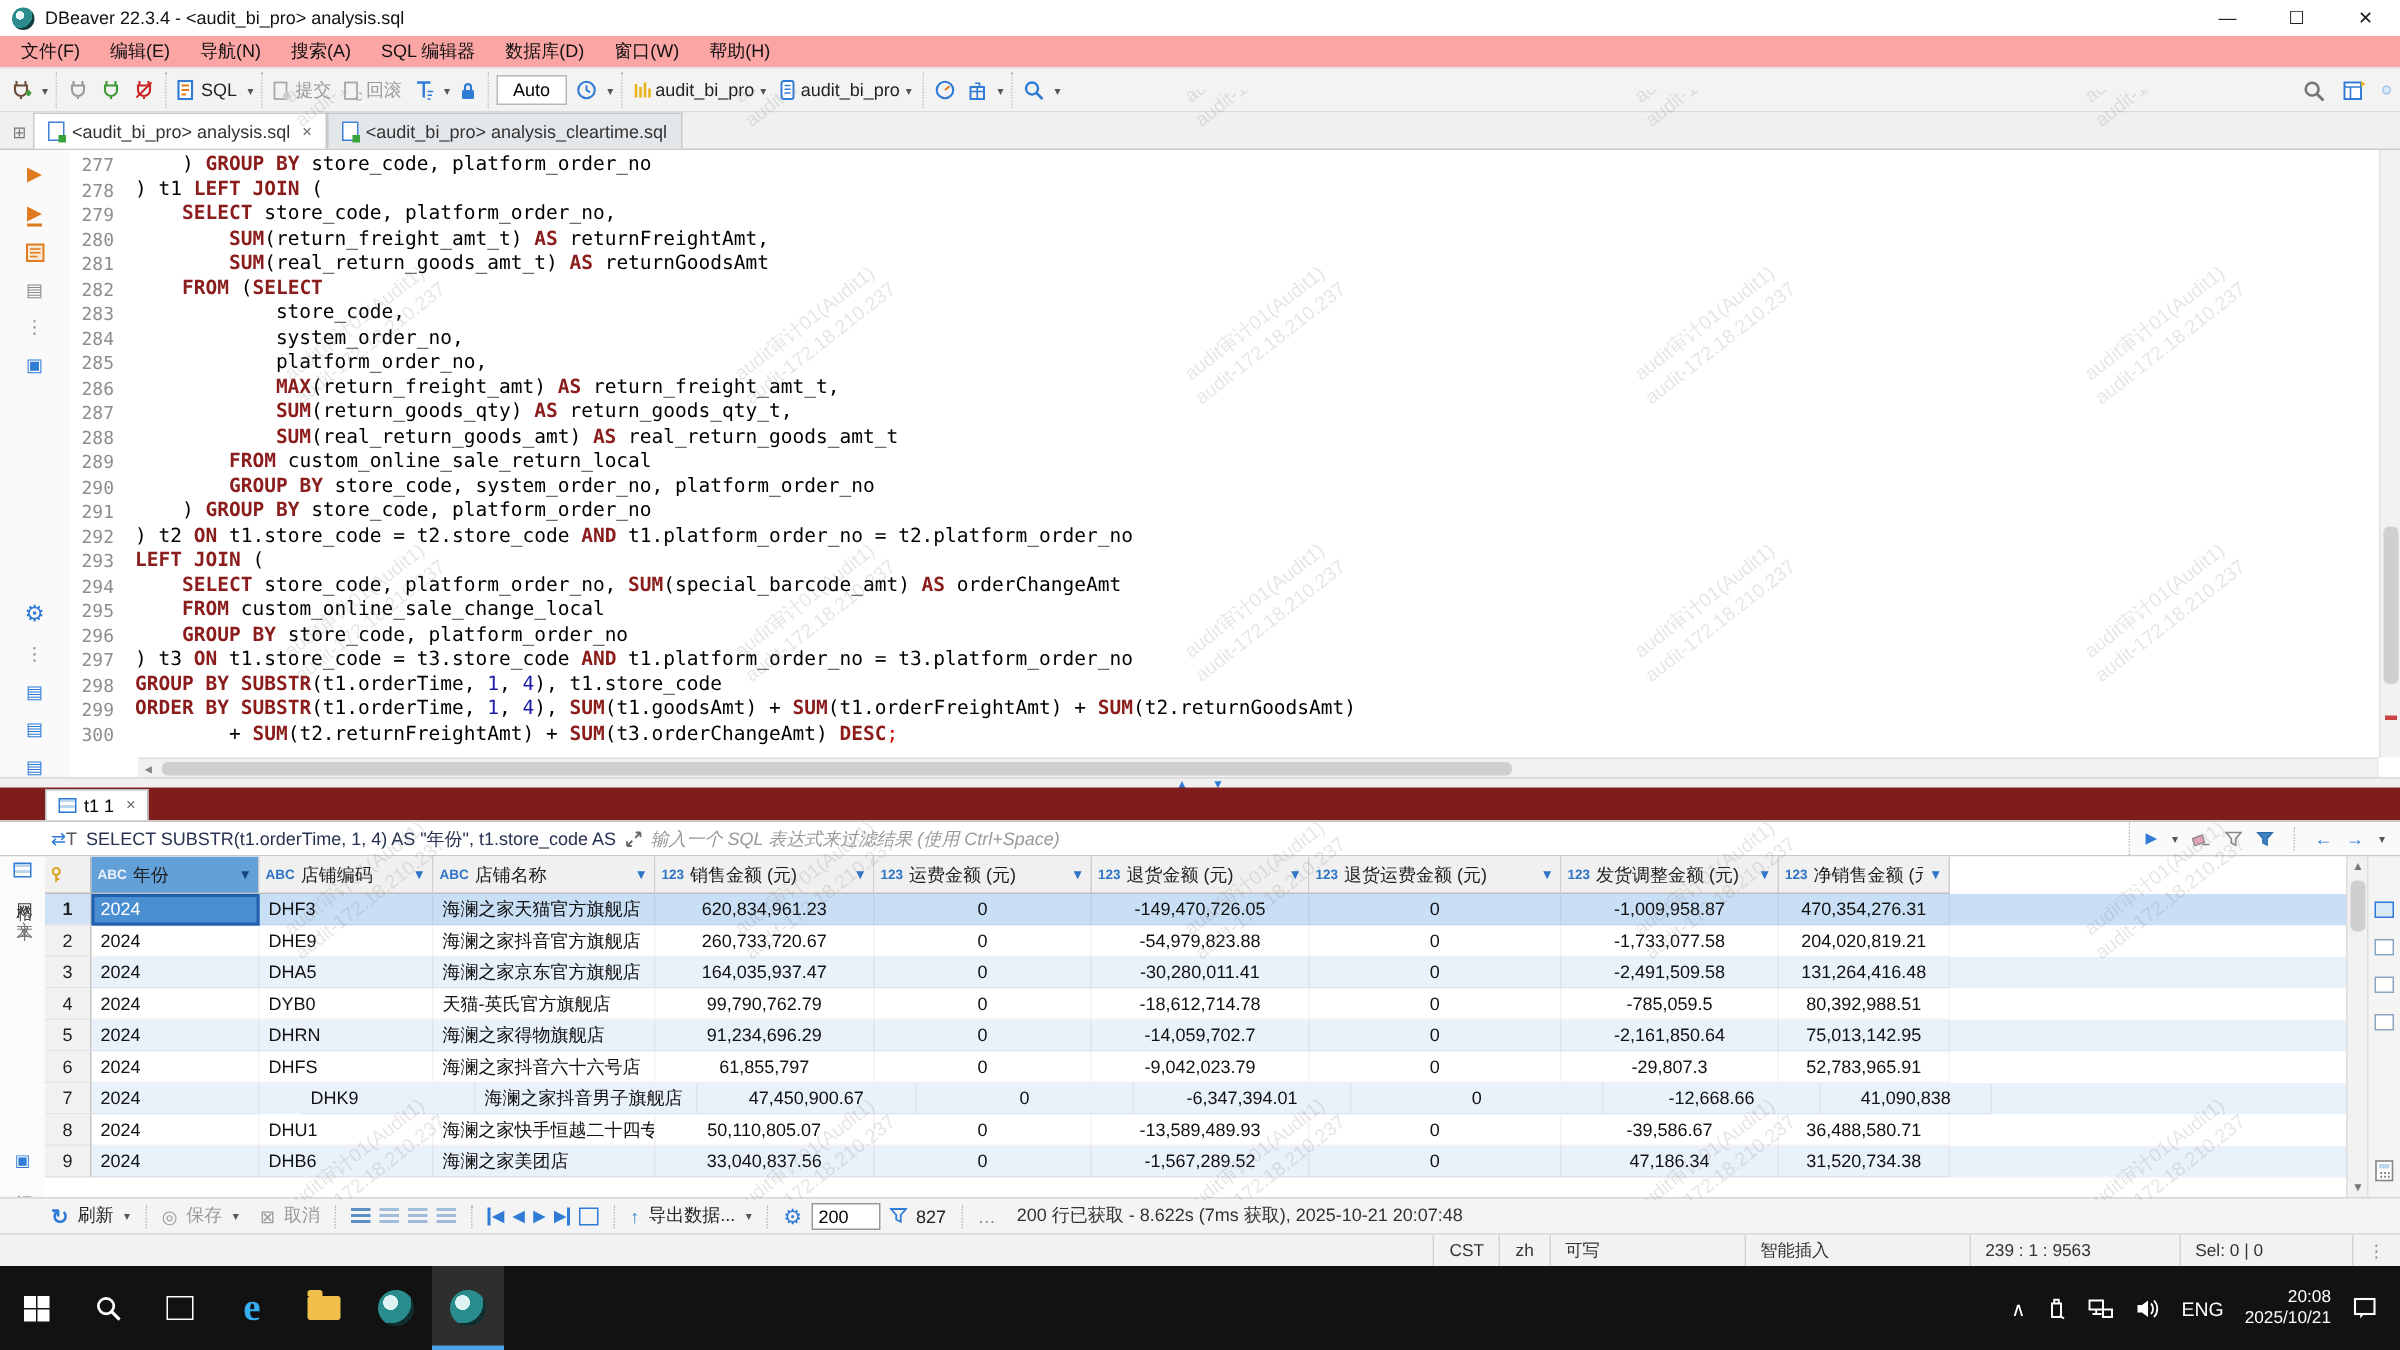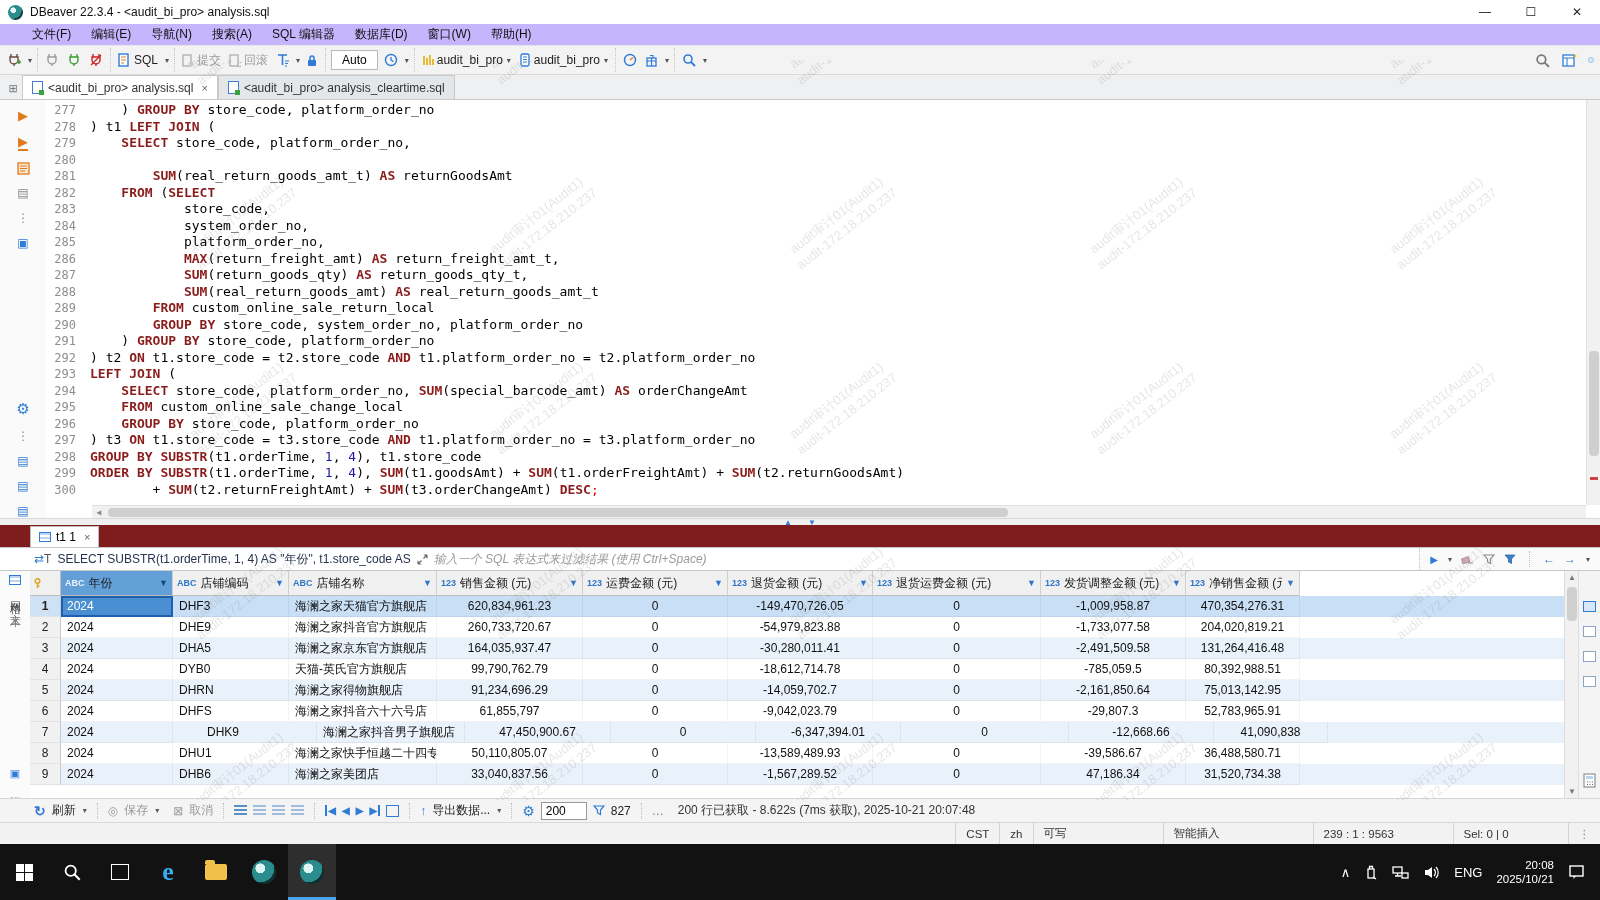--- a/index.html
+++ b/index.html
@@ -7,21 +7,21 @@
   body { font-family:"Liberation Sans",sans-serif; font-size:12px; background:#fff; display:flex; flex-direction:column; position:relative; }
 
   
   #titlebar { height:24px; background:#fff; display:flex; align-items:center; padding-left:8px; flex:0 0 auto; }
   .app-logo { width:15px; height:15px; border-radius:50%; background:radial-gradient(circle at 35% 35%, #e8f6f6 0 20%, #2a8c8c 21% 60%, #123c3c 61%); margin-right:7px; }
   #title-text { font-size:12px; color:#111; }
   #win-controls { margin-left:auto; display:flex; }
   .win-btn { width:46px; height:24px; display:flex; align-items:center; justify-content:center; font-size:12px; color:#222; }
 
   
-  #menubar { height:21px; background:#c4b5fd; display:flex; align-items:center; padding-left:22px; flex:0 0 auto; }
+  #menubar { height:21px; background:#fca5a5; display:flex; align-items:center; padding-left:4px; flex:0 0 auto; }
   .menu-item { padding:0 10px; color:#111; }
 
   
   #toolbar { height:30px; background:#f3f3f3; border-top:1px solid #e6e6e6; border-bottom:1px solid #dadada; display:flex; align-items:center; flex:0 0 auto; }
   .tseg { display:flex; align-items:center; height:24px; padding:0 5px; border-right:1px dotted #c4c4c4; gap:4px; }
   .tseg.noborder { border-right:none; }
   .tbtn { display:flex; align-items:center; gap:3px; padding:1px 2px; color:#222; }
   .tbtn.disabled { color:#9a9a9a; }
   .drop { font-size:8px; color:#555; margin-left:1px; }
   .combo { background:#fff; border:1px solid #b8b8b8; height:20px; display:flex; align-items:center; justify-content:center; padding:0 10px; }
@@ -326,21 +326,21 @@
     <span class="glyph-gray">⋮</span>
     <span class="glyph-blue">▤</span>
     <span class="glyph-blue">▤</span>
     <span class="glyph-blue">▤</span>
   </div>
   <div id="editor">
     <div id="code-lines">
         <div class="code-line"><span class="ln">277</span><span class="code">    ) <span class="kw">GROUP</span> <span class="kw">BY</span> store_code, platform_order_no</span></div>
         <div class="code-line"><span class="ln">278</span><span class="code">) t1 <span class="kw">LEFT</span> <span class="kw">JOIN</span> (</span></div>
         <div class="code-line"><span class="ln">279</span><span class="code">    <span class="kw">SELECT</span> store_code, platform_order_no,</span></div>
-        <div class="code-line"><span class="ln">280</span></div>
+        <div class="code-line"><span class="ln">280</span><span class="code">        <span class="kw">SUM</span>(return_freight_amt_t) <span class="kw">AS</span> returnFreightAmt,</span></div>
         <div class="code-line"><span class="ln">281</span><span class="code">        <span class="kw">SUM</span>(real_return_goods_amt_t) <span class="kw">AS</span> returnGoodsAmt</span></div>
         <div class="code-line"><span class="ln">282</span><span class="code">    <span class="kw">FROM</span> (<span class="kw">SELECT</span></span></div>
         <div class="code-line"><span class="ln">283</span><span class="code">            store_code,</span></div>
         <div class="code-line"><span class="ln">284</span><span class="code">            system_order_no,</span></div>
         <div class="code-line"><span class="ln">285</span><span class="code">            platform_order_no,</span></div>
         <div class="code-line"><span class="ln">286</span><span class="code">            <span class="kw">MAX</span>(return_freight_amt) <span class="kw">AS</span> return_freight_amt_t,</span></div>
         <div class="code-line"><span class="ln">287</span><span class="code">            <span class="kw">SUM</span>(return_goods_qty) <span class="kw">AS</span> return_goods_qty_t,</span></div>
         <div class="code-line"><span class="ln">288</span><span class="code">            <span class="kw">SUM</span>(real_return_goods_amt) <span class="kw">AS</span> real_return_goods_amt_t</span></div>
         <div class="code-line"><span class="ln">289</span><span class="code">        <span class="kw">FROM</span> custom_online_sale_return_local</span></div>
         <div class="code-line"><span class="ln">290</span><span class="code">        <span class="kw">GROUP</span> <span class="kw">BY</span> store_code, system_order_no, platform_order_no</span></div>

